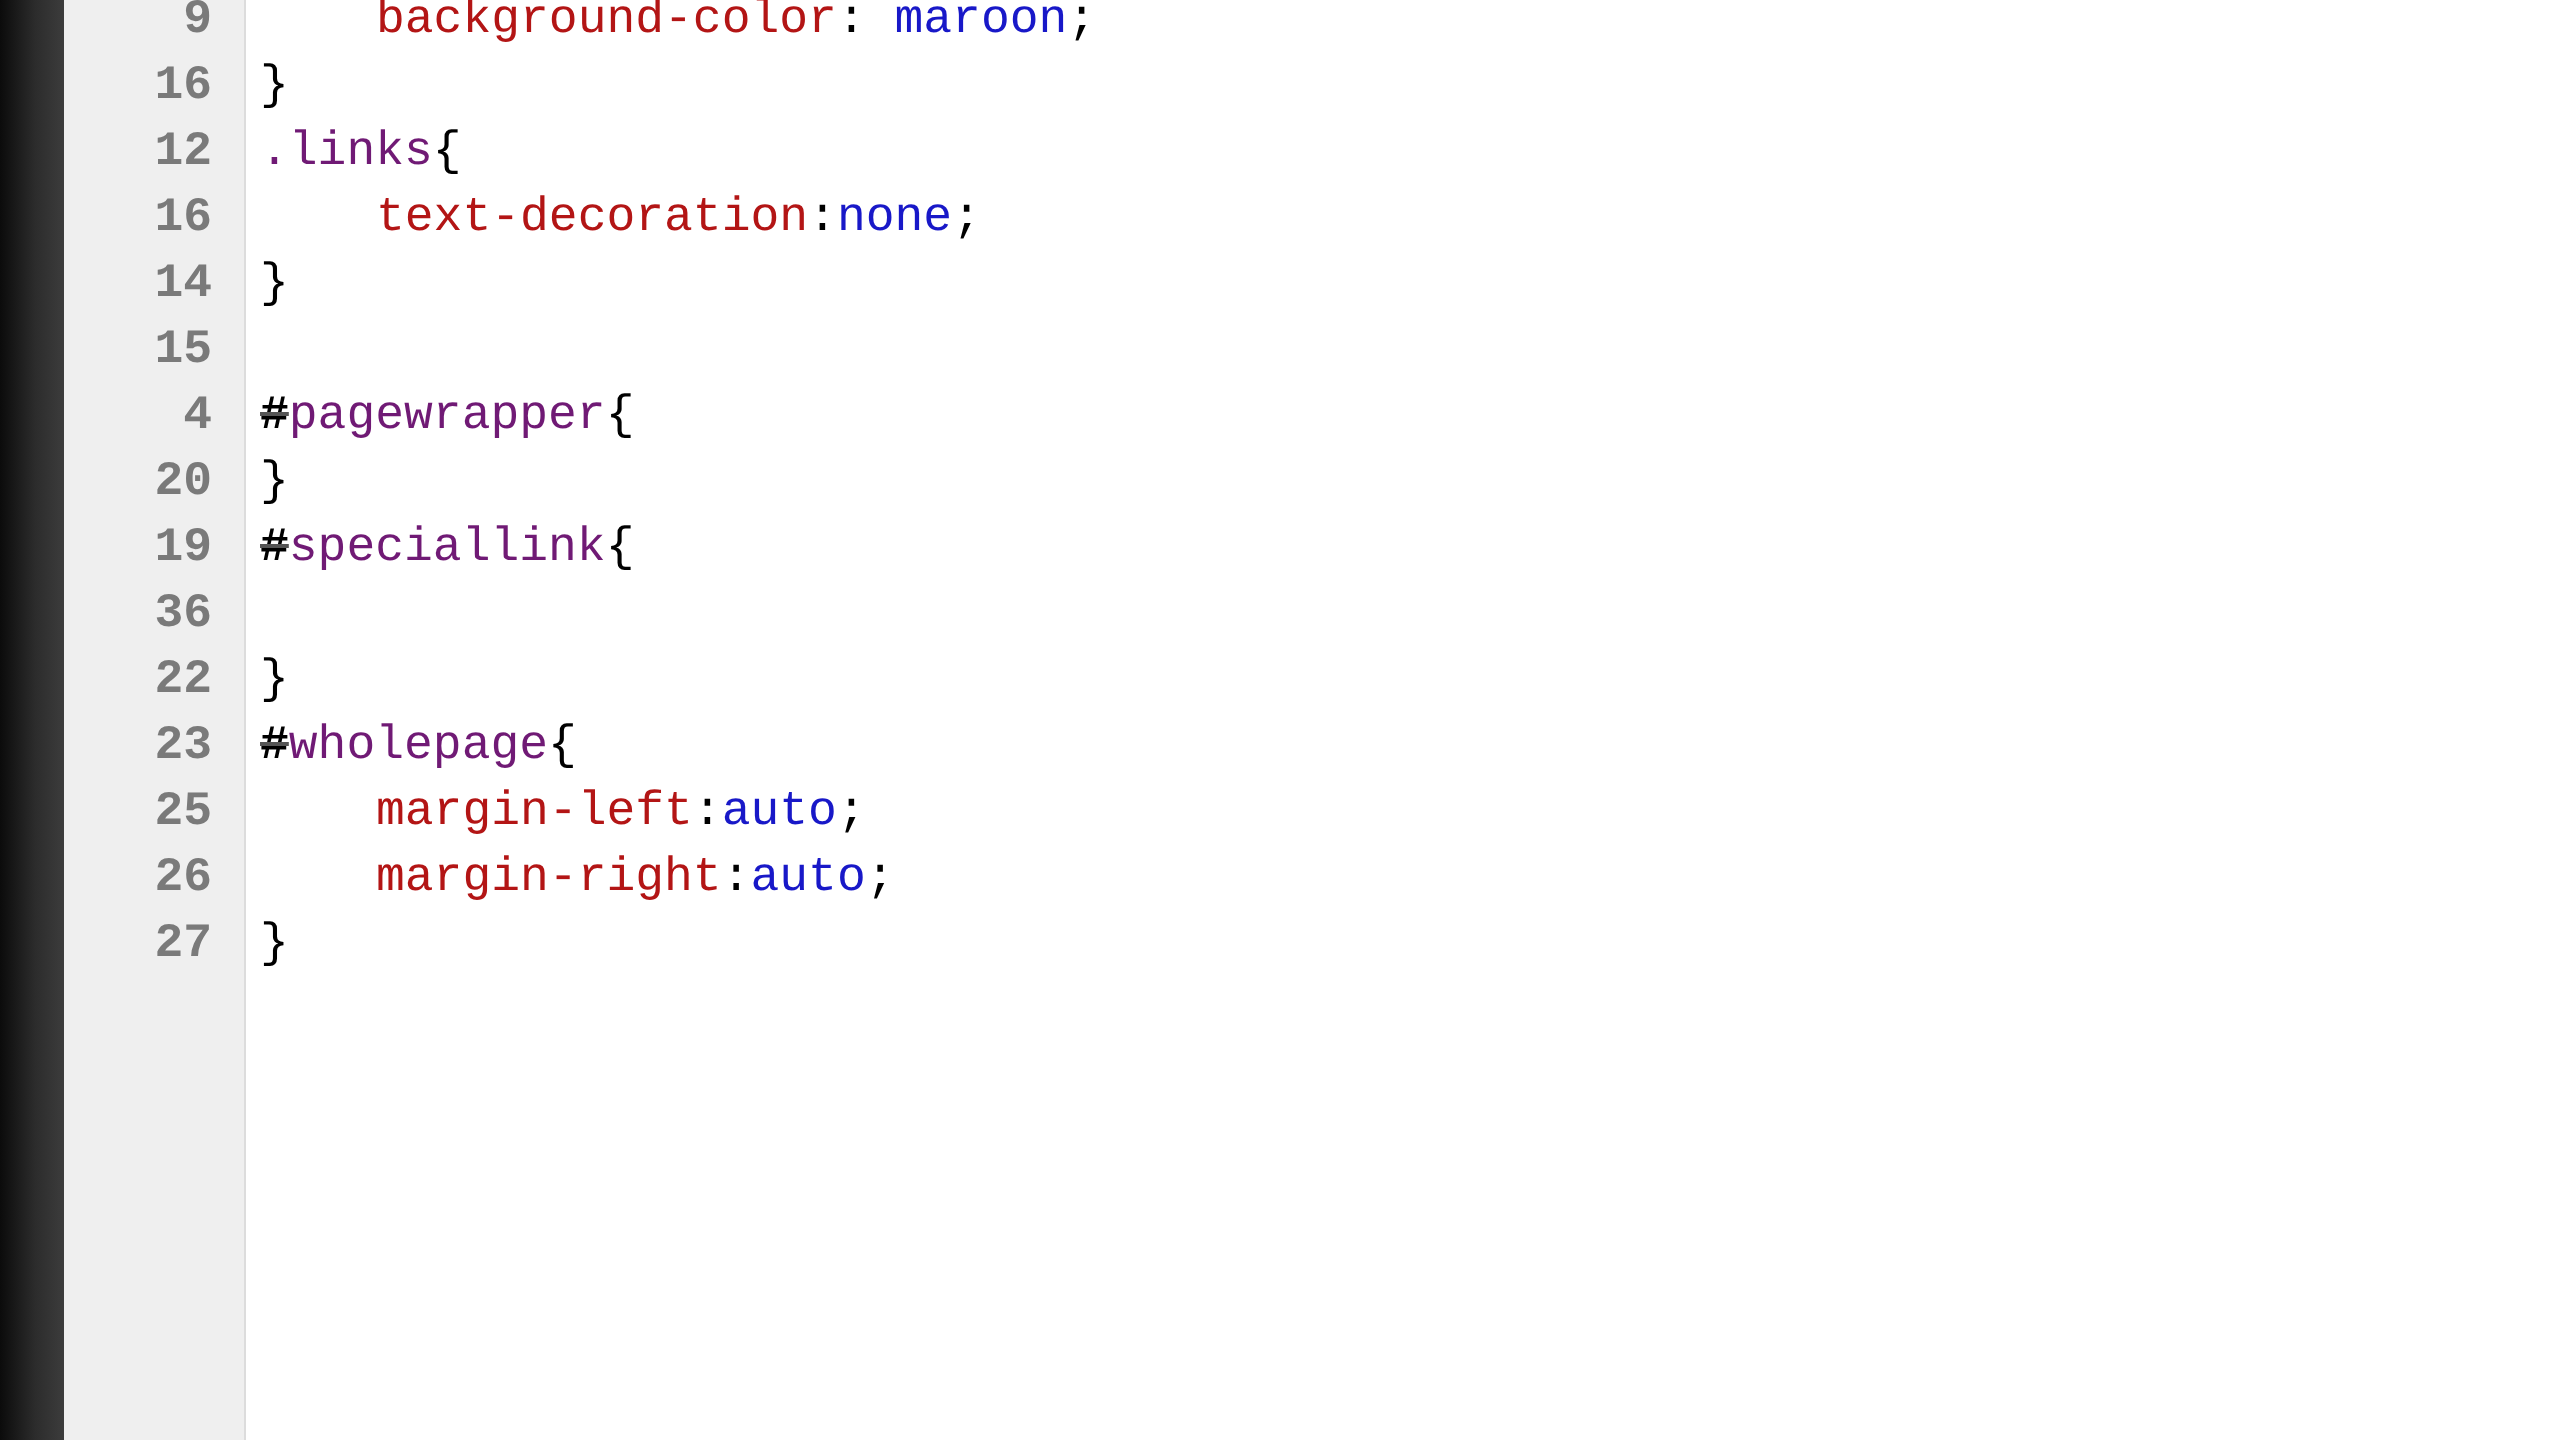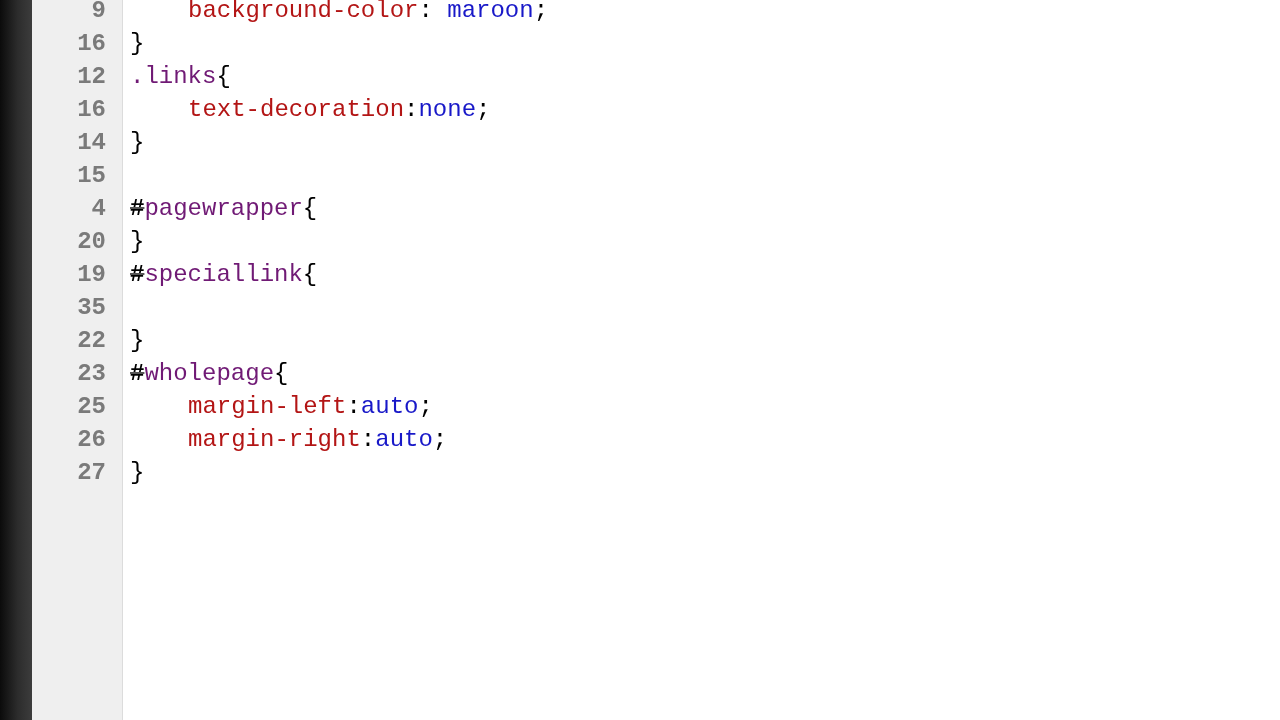--- a/index.html
+++ b/index.html
@@ -109,20 +109,20 @@
   <div class="lines-wrap" id="lines-wrap">
       <div class="line"><div class="ln">9</div><div class="code"><span class="indent"></span><span class="t-prop">background-color</span><span class="t-punct">: </span><span class="t-val">maroon</span><span class="t-punct">;</span></div></div>
       <div class="line"><div class="ln">16</div><div class="code"><span class="t-punct">}</span></div></div>
       <div class="line"><div class="ln">12</div><div class="code"><span class="t-sel">.links</span><span class="t-punct">{</span></div></div>
       <div class="line"><div class="ln">16</div><div class="code"><span class="indent"></span><span class="t-prop">text-decoration</span><span class="t-punct">:</span><span class="t-val">none</span><span class="t-punct">;</span></div></div>
       <div class="line"><div class="ln">14</div><div class="code"><span class="t-punct">}</span></div></div>
       <div class="line"><div class="ln">15</div><div class="code"></div></div>
       <div class="line"><div class="ln">4</div><div class="code"><span class="t-hash strike-hash">#</span><span class="t-sel">pagewrapper</span><span class="t-punct">{</span></div></div>
       <div class="line"><div class="ln">20</div><div class="code"><span class="t-punct">}</span></div></div>
       <div class="line"><div class="ln">19</div><div class="code"><span class="t-hash strike-hash">#</span><span class="t-sel">speciallink</span><span class="t-punct">{</span></div></div>
-      <div class="line"><div class="ln">35</div></div>
+      <div class="line"><div class="ln">36</div></div>
       <div class="line"><div class="ln">22</div><div class="code"><span class="t-punct">}</span></div></div>
       <div class="line"><div class="ln">23</div><div class="code"><span class="t-hash strike-hash">#</span><span class="t-sel">wholepage</span><span class="t-punct">{</span></div></div>
       <div class="line"><div class="ln">25</div><div class="code"><span class="indent"></span><span class="t-prop">margin-left</span><span class="t-punct">:</span><span class="t-val">auto</span><span class="t-punct">;</span></div></div>
       <div class="line"><div class="ln">26</div><div class="code"><span class="indent"></span><span class="t-prop">margin-right</span><span class="t-punct">:</span><span class="t-val">auto</span><span class="t-punct">;</span></div></div>
       <div class="line"><div class="ln">27</div><div class="code"><span class="t-punct">}</span></div></div>
     </div>
 </div>
 
 </body></html>

